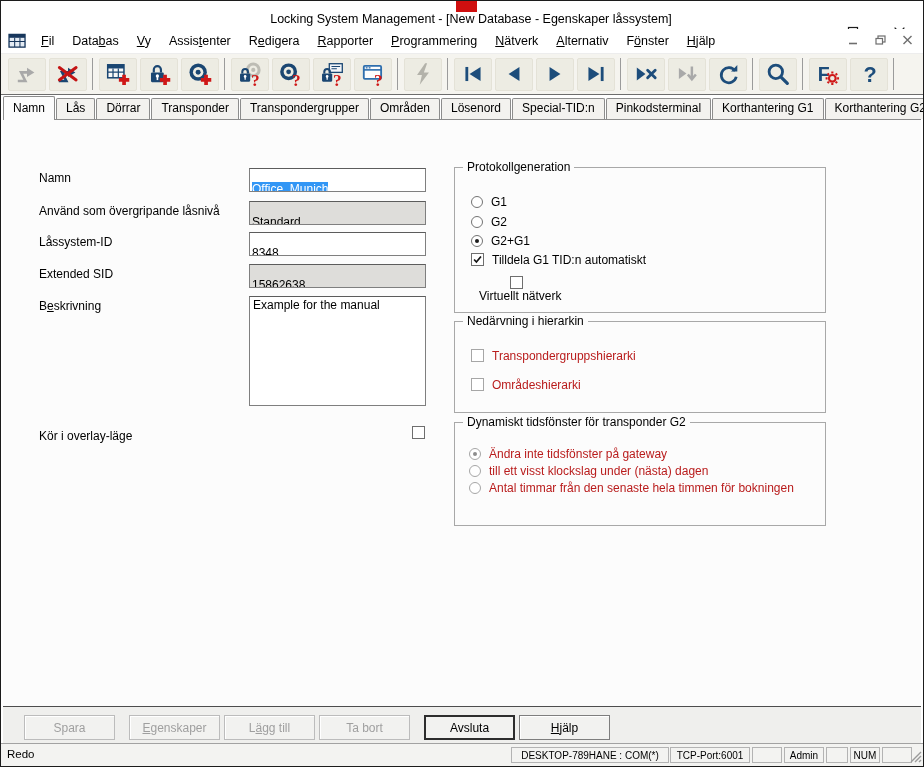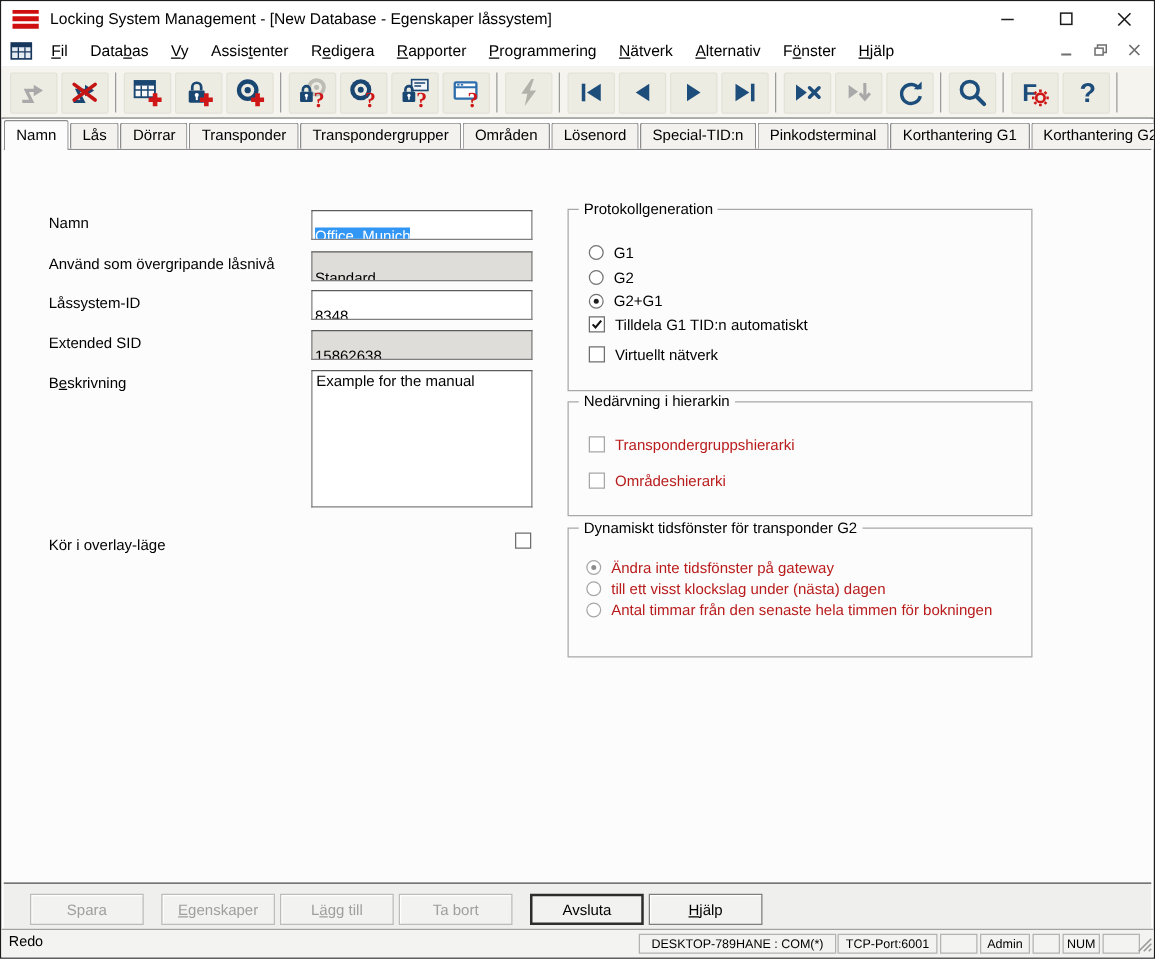--- a/index.html
+++ b/index.html
@@ -2,21 +2,21 @@
 <html><head>
 <meta charset="utf-8">
 <style>
   html,body{margin:0;padding:0;background:#555;}
   #window{position:relative;width:924px;height:767px;background:#fff;
     border:1px solid #1c1c1c;box-sizing:border-box;overflow:hidden;
     font-family:"Liberation Sans",sans-serif;font-size:12px;color:#000;}
 
   
   .titlebar{position:absolute;top:0;left:0;right:0;height:28px;background:#fff;
-    display:flex;align-items:center;padding-left:9px;box-sizing:border-box;}
+    display:flex;align-items:center;padding-left:9px;box-sizing:border-box;flex-direction:column;}
   .logo{width:21px;height:15px;display:flex;flex-direction:column;justify-content:space-between;}
   .logo i{display:block;height:3.6px;background:#cf0f0f;}
   .title{margin-left:9px;font-size:12.5px;white-space:nowrap;}
   .wincontrols{margin-left:auto;display:flex;height:100%;}
   .wc{width:47px;display:flex;align-items:center;justify-content:center;}
 
   
   .menubar{position:absolute;top:28px;left:0;right:0;height:25px;background:#fff;
     display:flex;align-items:center;padding-left:7px;box-sizing:border-box;
     border-bottom:1px solid #ededed;font-size:12.5px;}
@@ -405,21 +405,21 @@
             <span class="gilabel">G2+G1</span>
           </div>
           <div class="gitem" style="top: 84px; left: 16px;">
             <span class="checkbox checked">
               <svg viewBox="0 0 13 13" width="11" height="11">
                 <path d="M2.5 6.5 L5.2 9.4 L10.6 3" fill="none" stroke="#141414" stroke-width="2"></path>
               </svg>
             </span>
             <span class="gilabel">Tilldela G1 TID:n automatiskt</span>
           </div>
-          <div class="gitem" style="top: 108px; left: 16px;">
+          <div class="gitem" style="top: 108px; left: 16px; flex-direction: column;">
             <span class="checkbox"></span>
             <span class="gilabel">Virtuellt nätverk</span>
           </div>
         </div>
         <div class="groupbox" style="top: 201px; height: 92px;">
           <span class="gtitle">Nedärvning i hierarkin</span>
           <div class="gitem disabled" style="top: 26px; left: 16px;">
             <span class="checkbox disabled"></span>
             <span class="gilabel">Transpondergruppshierarki</span>
           </div>

